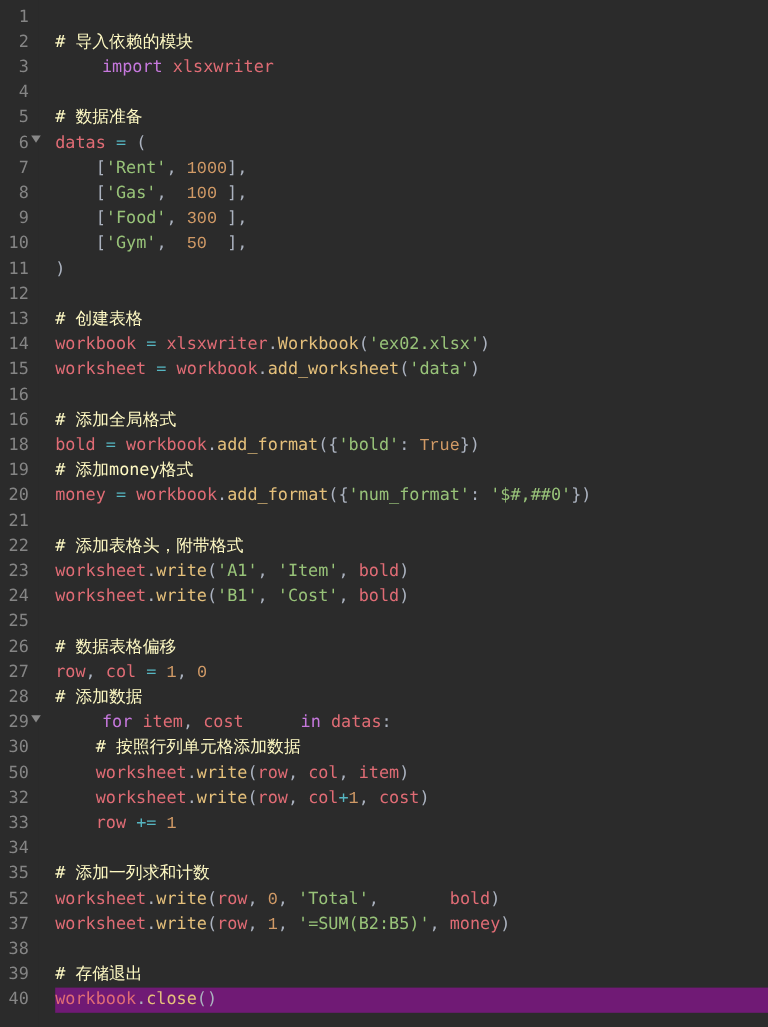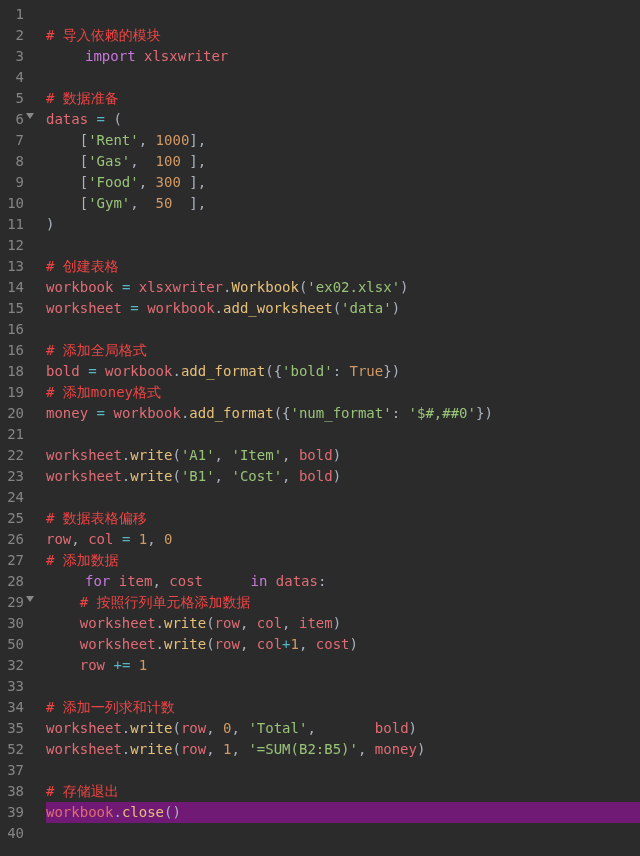--- a/index.html
+++ b/index.html
@@ -44,24 +44,24 @@
   .code {
     padding: 4px 0 4px 14px;
     flex: 1;
   }
   .code-line {
     height: 21px;
     line-height: 21px;
     white-space: pre;
   }
   .code-line.hl { background: #701a75; }
-  .t-cmt { color: #ef4444; }
+  .t-cmt { color: #fef9c3; }
   .t-kw  { color: #c678dd; margin-left: 39px; }
   .t-str { color: #98c379; }
-  .t-num { color: #d19a66; }
+  .t-num { color: #d19a66; font-family: Liberation Mono, monospace; }
   .t-fn  { color: #e5c07b; }
   .t-pun { color: #abb2bf; }
   .t-id  { color: #e06c75; }
   .t-pl  { color: #d4d4d4; }
   .t-op  { color: #56b6c2; }
   .t-cls { color: #e5c07b; }
 </style>
 </head>
 <body>
 
@@ -123,20 +123,21 @@
       <div class="code-line"></div>
       <div class="code-line"><span class="t-cmt"># 创建表格</span></div>
       <div class="code-line"><span class="t-id">workbook</span><span class="t-pl"> </span><span class="t-op">=</span><span class="t-pl"> </span><span class="t-id">xlsxwriter</span><span class="t-pun">.</span><span class="t-cls">Workbook</span><span class="t-pun">(</span><span class="t-str">'ex02.xlsx'</span><span class="t-pun">)</span></div>
       <div class="code-line"><span class="t-id">worksheet</span><span class="t-pl"> </span><span class="t-op">=</span><span class="t-pl"> </span><span class="t-id">workbook</span><span class="t-pun">.</span><span class="t-fn">add_worksheet</span><span class="t-pun">(</span><span class="t-str">'data'</span><span class="t-pun">)</span></div>
       <div class="code-line"></div>
       <div class="code-line"><span class="t-cmt"># 添加全局格式</span></div>
       <div class="code-line"><span class="t-id">bold</span><span class="t-pl"> </span><span class="t-op">=</span><span class="t-pl"> </span><span class="t-id">workbook</span><span class="t-pun">.</span><span class="t-fn">add_format</span><span class="t-pun">({</span><span class="t-str">'bold'</span><span class="t-pun">:</span><span class="t-pl"> </span><span class="t-num">True</span><span class="t-pun">})</span></div>
       <div class="code-line"><span class="t-cmt"># 添加money格式</span></div>
       <div class="code-line"><span class="t-id">money</span><span class="t-pl"> </span><span class="t-op">=</span><span class="t-pl"> </span><span class="t-id">workbook</span><span class="t-pun">.</span><span class="t-fn">add_format</span><span class="t-pun">({</span><span class="t-str">'num_format'</span><span class="t-pun">:</span><span class="t-pl"> </span><span class="t-str">'$#,##0'</span><span class="t-pun">})</span></div>
       <div class="code-line"></div>
+      <div class="code-line"><span class="t-cmt"># 添加表格头，附带格式</span></div>
       <div class="code-line"><span class="t-id">worksheet</span><span class="t-pun">.</span><span class="t-fn">write</span><span class="t-pun">(</span><span class="t-str">'A1'</span><span class="t-pun">,</span><span class="t-pl"> </span><span class="t-str">'Item'</span><span class="t-pun">,</span><span class="t-pl"> </span><span class="t-id">bold</span><span class="t-pun">)</span></div>
       <div class="code-line"><span class="t-id">worksheet</span><span class="t-pun">.</span><span class="t-fn">write</span><span class="t-pun">(</span><span class="t-str">'B1'</span><span class="t-pun">,</span><span class="t-pl"> </span><span class="t-str">'Cost'</span><span class="t-pun">,</span><span class="t-pl"> </span><span class="t-id">bold</span><span class="t-pun">)</span></div>
       <div class="code-line"></div>
       <div class="code-line"><span class="t-cmt"># 数据表格偏移</span></div>
       <div class="code-line"><span class="t-id">row</span><span class="t-pun">,</span><span class="t-pl"> </span><span class="t-id">col</span><span class="t-pl"> </span><span class="t-op">=</span><span class="t-pl"> </span><span class="t-num">1</span><span class="t-pun">,</span><span class="t-pl"> </span><span class="t-num">0</span></div>
       <div class="code-line"><span class="t-cmt"># 添加数据</span></div>
       <div class="code-line"><span class="t-kw">for</span><span class="t-pl"> </span><span class="t-id">item</span><span class="t-pun">,</span><span class="t-pl"> </span><span class="t-id">cost</span><span class="t-pl"> </span><span class="t-kw">in</span><span class="t-pl"> </span><span class="t-id">datas</span><span class="t-pun">:</span></div>
       <div class="code-line"><span class="t-pl">    </span><span class="t-cmt"># 按照行列单元格添加数据</span></div>
       <div class="code-line"><span class="t-pl">    </span><span class="t-id">worksheet</span><span class="t-pun">.</span><span class="t-fn">write</span><span class="t-pun">(</span><span class="t-id">row</span><span class="t-pun">,</span><span class="t-pl"> </span><span class="t-id">col</span><span class="t-pun">,</span><span class="t-pl"> </span><span class="t-id">item</span><span class="t-pun">)</span></div>
       <div class="code-line"><span class="t-pl">    </span><span class="t-id">worksheet</span><span class="t-pun">.</span><span class="t-fn">write</span><span class="t-pun">(</span><span class="t-id">row</span><span class="t-pun">,</span><span class="t-pl"> </span><span class="t-id">col</span><span class="t-op">+</span><span class="t-num">1</span><span class="t-pun">,</span><span class="t-pl"> </span><span class="t-id">cost</span><span class="t-pun">)</span></div>

